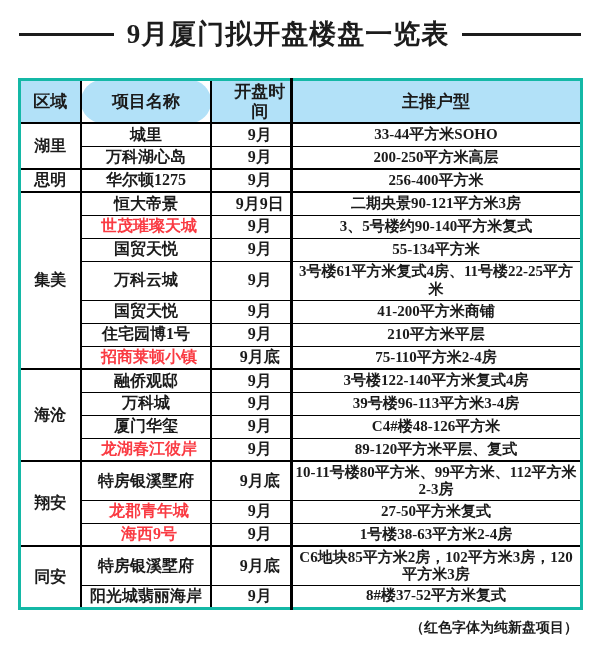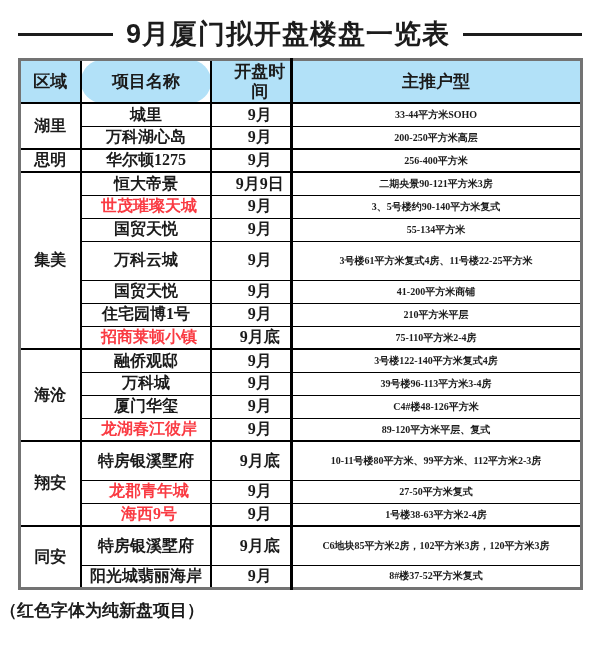--- a/index.html
+++ b/index.html
@@ -8,30 +8,30 @@
 
   
   .title-wrap{
     display:flex; align-items:center; justify-content:center;
     margin:16px 24px 0 24px; gap:13px;
   }
   .title-line{ height:3px; background:#1c1c1c; flex:0 0 auto; }
   .title-line.left{ width:95px; }
   .title-line.right{ width:119px; }
   .title-text{
-    font-family:Liberation Sans, sans-serif;
+    font-family:Liberation Serif, serif;
     font-weight:bold; font-size:27px; color:#1c1c1c;
     letter-spacing:1px; white-space:nowrap;
   }
 
   
   table{
     border-collapse:collapse; table-layout:fixed;
-    margin:6px auto 0 auto;
-    border:3px solid #737373;
+    margin:26px auto 0 auto;
+    border:3px solid #14b8a6;
     width:562px;
     font-weight:bold;
   }
   col.c-region{ width:62px; }
   col.c-project{ width:130px; }
   col.c-time{ width:80px; }
   col.c-units{ width:290px; }
 
   th, td{
     border:1px solid #000;
@@ -45,27 +45,28 @@
     height:43px; font-size:17px;
     border-bottom-width:2px;
   }
   .col-region{ border-right-width:2px; }
   .col-project{ border-right-width:2px;border-radius:21px; }
   .col-time{ border-right-width:3px;padding-left:20px; }
   tbody tr{ height:23px; }
   tbody tr.tall{ height:39px; }
   tbody tr.region-start td{ border-top-width:2px; }
   td.red{ color:var(--red,#fa3b43);padding-left:8px; }
-  td.col-units{ font-size:10px; }
+  td.col-units{ font-size:15px; }
 
   
   .footer-note{
     margin:9px 22px 0 0;
+    text-align:right;
     font-family:"Liberation Sans", sans-serif;
-    font-weight:bold; font-size:17px; color:#1c1c1c;
+    font-weight:bold; font-size:14px; color:#1c1c1c;
   }
 </style>
 </head>
 <body>
 
 <div class="title-wrap">
   <div class="title-line left"></div>
   <div class="title-text">9月厦门拟开盘楼盘一览表</div>
   <div class="title-line right"></div>
 </div>

